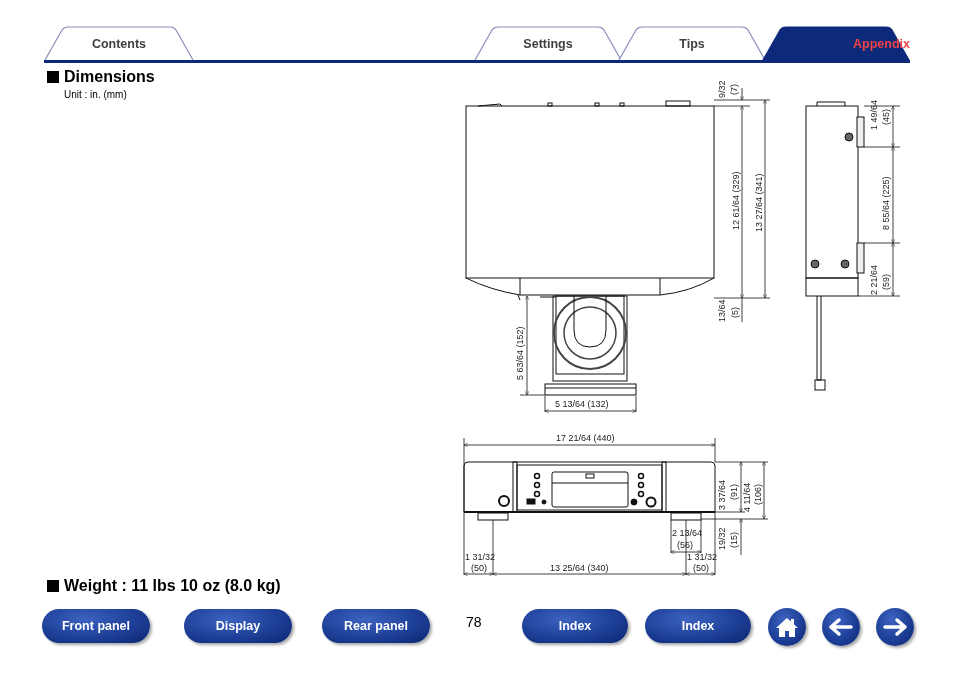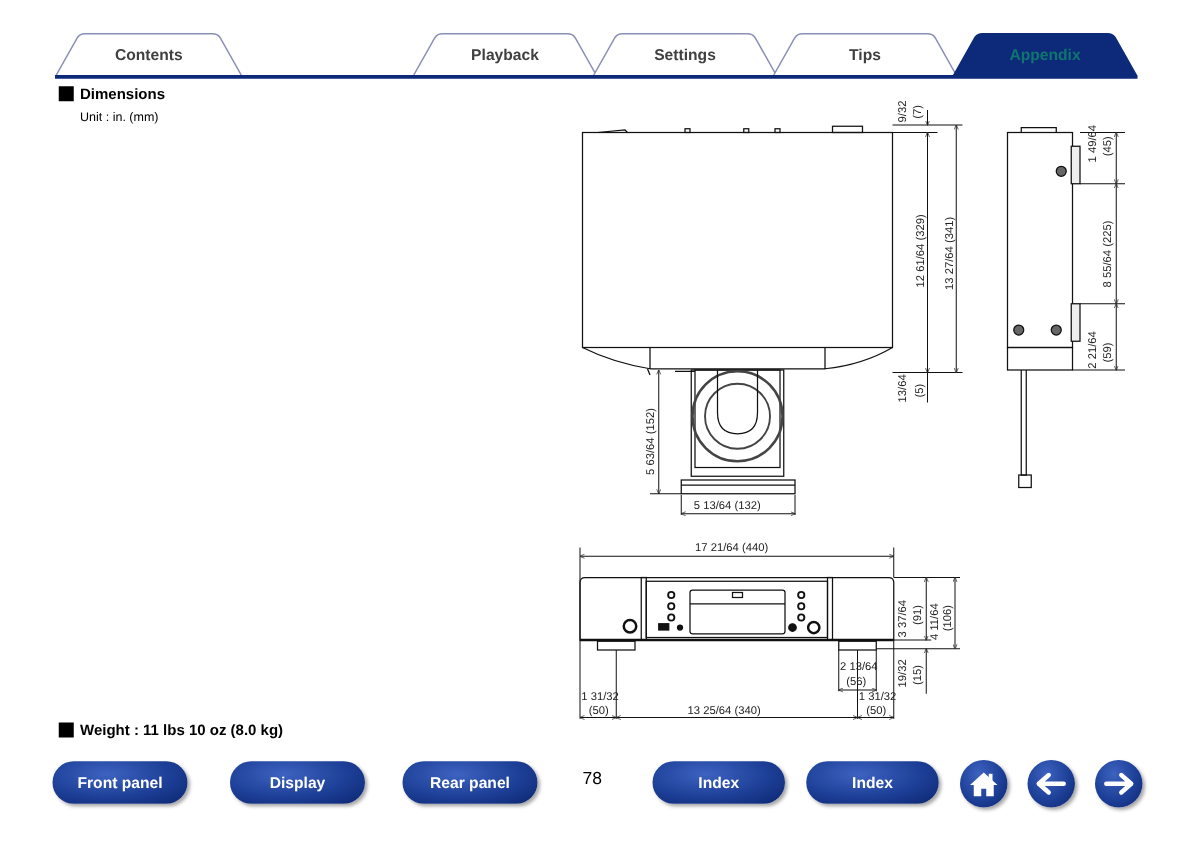--- a/index.html
+++ b/index.html
@@ -1,46 +1,40 @@
 <!DOCTYPE html>
 <html><head>
 <meta charset="utf-8">
 <style>
   html,body{margin:0;padding:0;background:#fff;}
   body{width:954px;height:673px;position:relative;overflow:hidden;font-family:"Liberation Sans",sans-serif;color:#000;}
   .tabs{position:absolute;left:44px;top:26px;width:866px;height:36px;}
   .tab{position:absolute;top:0;height:34px;display:flex;align-items:center;justify-content:center;font-weight:bold;font-size:12.5px;color:#404040;cursor:pointer;}
   .tab svg{position:absolute;left:0;top:0;}
   .tab span{position:relative;z-index:1;padding-top:2px;}
-  .tab.active{color:#0f766e;}
+  .tab.active{color:#ef4444;justify-content:flex-end;}
   .tabline{position:absolute;left:44px;top:60px;width:866px;height:3px;background:#0d2a7a;}
-  .h-sec{position:absolute;font-weight:bold;font-size:12px;display:flex;align-items:center;}
+  .h-sec{position:absolute;font-weight:bold;font-size:16px;display:flex;align-items:center;}
   .h-sec .sq{display:inline-block;width:12px;height:12px;background:#000;margin-right:5px;}
   .unit{position:absolute;left:64px;top:89px;font-size:10px;}
   .drawing{position:absolute;left:0;top:0;}
   .dim{font-family:"Liberation Sans",sans-serif;font-size:9px;fill:#222;}
   .btn{position:absolute;top:609px;height:34px;border-radius:17px;background:radial-gradient(ellipse at 40% 30%,#3d63c0 0%,#1d3f97 55%,#0c2670 100%);color:#fff;font-weight:bold;font-size:12.5px;display:flex;align-items:center;justify-content:center;box-shadow:2px 2px 3px rgba(0,0,0,0.35);cursor:pointer;}
   .round{position:absolute;top:608px;width:38px;height:38px;border-radius:50%;background:radial-gradient(ellipse at 40% 30%,#3d63c0 0%,#1d3f97 55%,#0c2670 100%);box-shadow:2px 2px 3px rgba(0,0,0,0.35);display:flex;align-items:center;justify-content:center;cursor:pointer;}
   .pageno{position:absolute;left:466px;top:596px;font-size:14px;margin-top:18px;}
 </style>
 </head>
 <body>
 
 <div class="tabs">
   <div class="tab" style="left:0;width:150px;">
     <svg width="150" height="34">
         <path d="M1 34 L18 4 Q20 1 24 1 L126 1 Q130 1 132 4 L149 34" fill="#fff" stroke="#8a8fb8" stroke-width="1.2"></path>
       </svg>
     <span>Contents</span>
-  </div>
-  <div class="tab" style="left:286px;width:148px;">
-    <svg width="148" height="34">
-        <path d="M1 34 L18 4 Q20 1 24 1 L124 1 Q128 1 130 4 L147 34" fill="#fff" stroke="#8a8fb8" stroke-width="1.2"></path>
-      </svg>
-    <span>Playback</span>
   </div>
   <div class="tab" style="left:430px;width:148px;">
     <svg width="148" height="34">
         <path d="M1 34 L18 4 Q20 1 24 1 L124 1 Q128 1 130 4 L147 34" fill="#fff" stroke="#8a8fb8" stroke-width="1.2"></path>
       </svg>
     <span>Settings</span>
   </div>
   <div class="tab" style="left:574px;width:148px;">
     <svg width="148" height="34">
         <path d="M1 34 L18 4 Q20 1 24 1 L124 1 Q128 1 130 4 L147 34" fill="#fff" stroke="#8a8fb8" stroke-width="1.2"></path>

